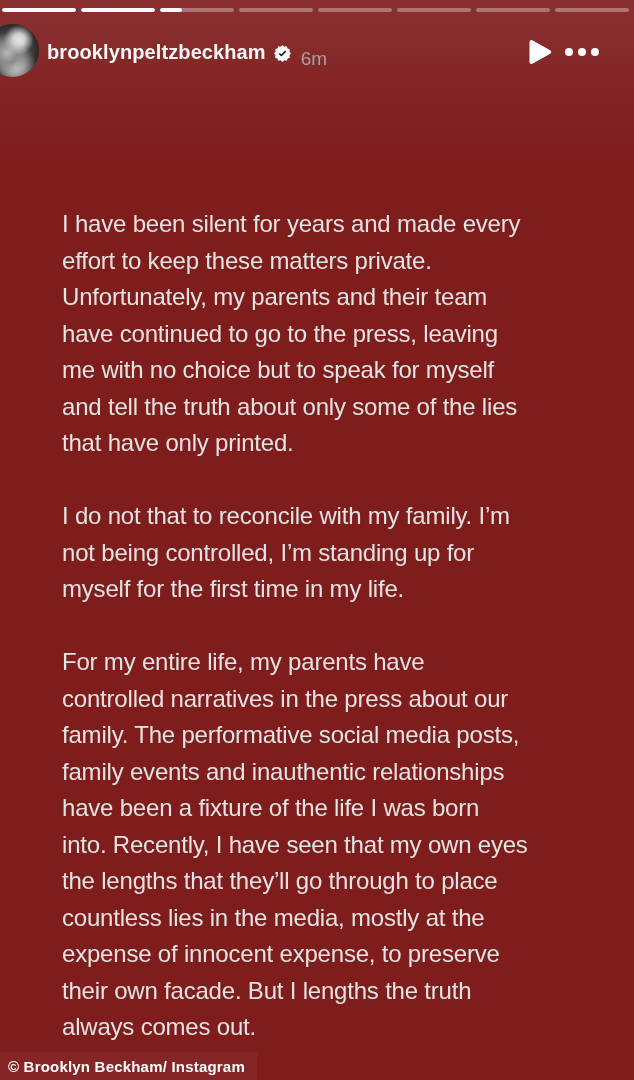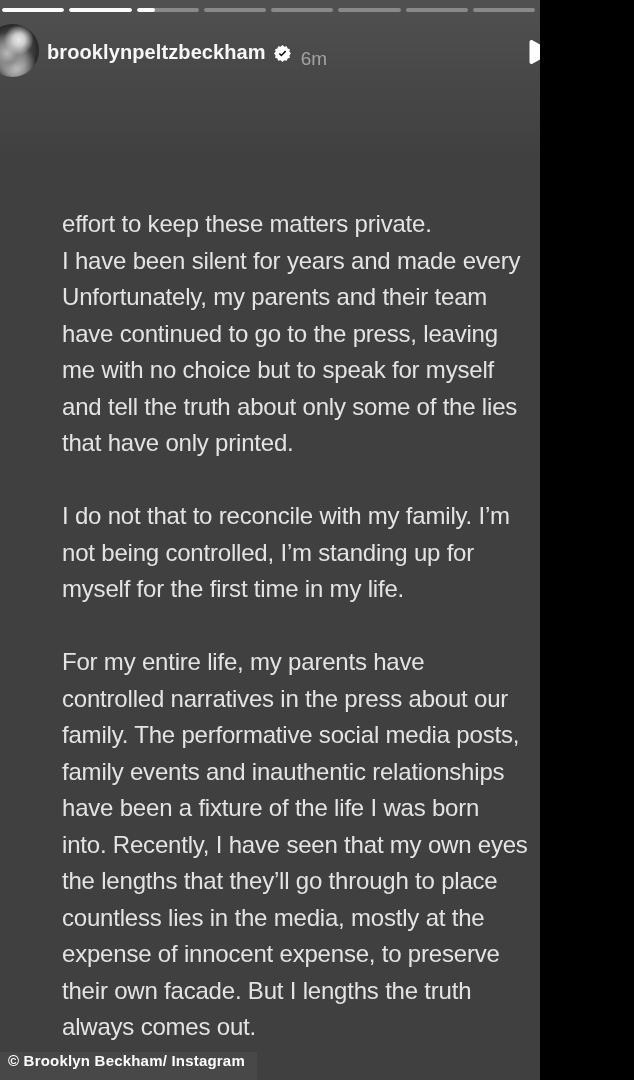--- a/index.html
+++ b/index.html
@@ -1,17 +1,17 @@
 <!DOCTYPE html>
 <html><head>
 <meta charset="utf-8">
 <style>
   html,body{margin:0;padding:0;background:#000;}
   .stage{
-    position:relative;width:540px;height:1080px;background:#404040;
+    position:relative;width:634px;height:1080px;background:#7f1d1d;
     overflow:hidden;font-family:"Liberation Sans",sans-serif;
   }
   .top-gradient{
     position:absolute;top:0;left:0;right:0;height:160px;
     background:linear-gradient(180deg,rgba(255,255,255,0.085) 0%,rgba(255,255,255,0.045) 45%,rgba(255,255,255,0) 100%);
     pointer-events:none;
   }
   
   .progress-row{
     position:absolute;top:8px;left:2px;right:5px;height:4px;
@@ -45,21 +45,21 @@
   
   .story-text{
     position:absolute;left:62px;top:206px;width:560px;
     color:#e3e3e3;font-size:24px;line-height:36.5px;letter-spacing:-0.2px;font-weight:400;
   }
   .story-par{margin:0 0 36.5px 0;}
   .story-par:last-child{margin-bottom:0;}
   
   .credit-box{
     position:absolute;left:0;bottom:0;height:28px;padding:0 12px 0 8px;
-    display:flex;background:rgba(255,255,255,0.045);
+    display:flex;align-items:center;background:rgba(255,255,255,0.045);
   }
   .credit-text{color:#fdfdfd;font-size:15px;font-weight:700;letter-spacing:0.2px;}
 </style>
 </head>
 <body>
 
 <div class="stage">
   <div class="top-gradient"></div>
 
   <div class="progress-row" id="progress-row">
@@ -108,22 +108,22 @@
     </div>
     <div class="more-btn">
       <span class="dot"></span>
       <span class="dot"></span>
       <span class="dot"></span>
     </div>
   </div>
 
   <div class="story-text" id="story-text">
       <div class="story-par">
+        <div class="story-line">I have been silent for years and made every</div>
         <div class="story-line">effort to keep these matters private.</div>
-        <div class="story-line">I have been silent for years and made every</div>
         <div class="story-line">Unfortunately, my parents and their team</div>
         <div class="story-line">have continued to go to the press, leaving</div>
         <div class="story-line">me with no choice but to speak for myself</div>
         <div class="story-line">and tell the truth about only some of the lies</div>
         <div class="story-line">that have only printed.</div>
       </div>
       <div class="story-par">
         <div class="story-line">I do not that to reconcile with my family. I’m</div>
         <div class="story-line">not being controlled, I’m standing up for</div>
         <div class="story-line">myself for the first time in my life.</div>

